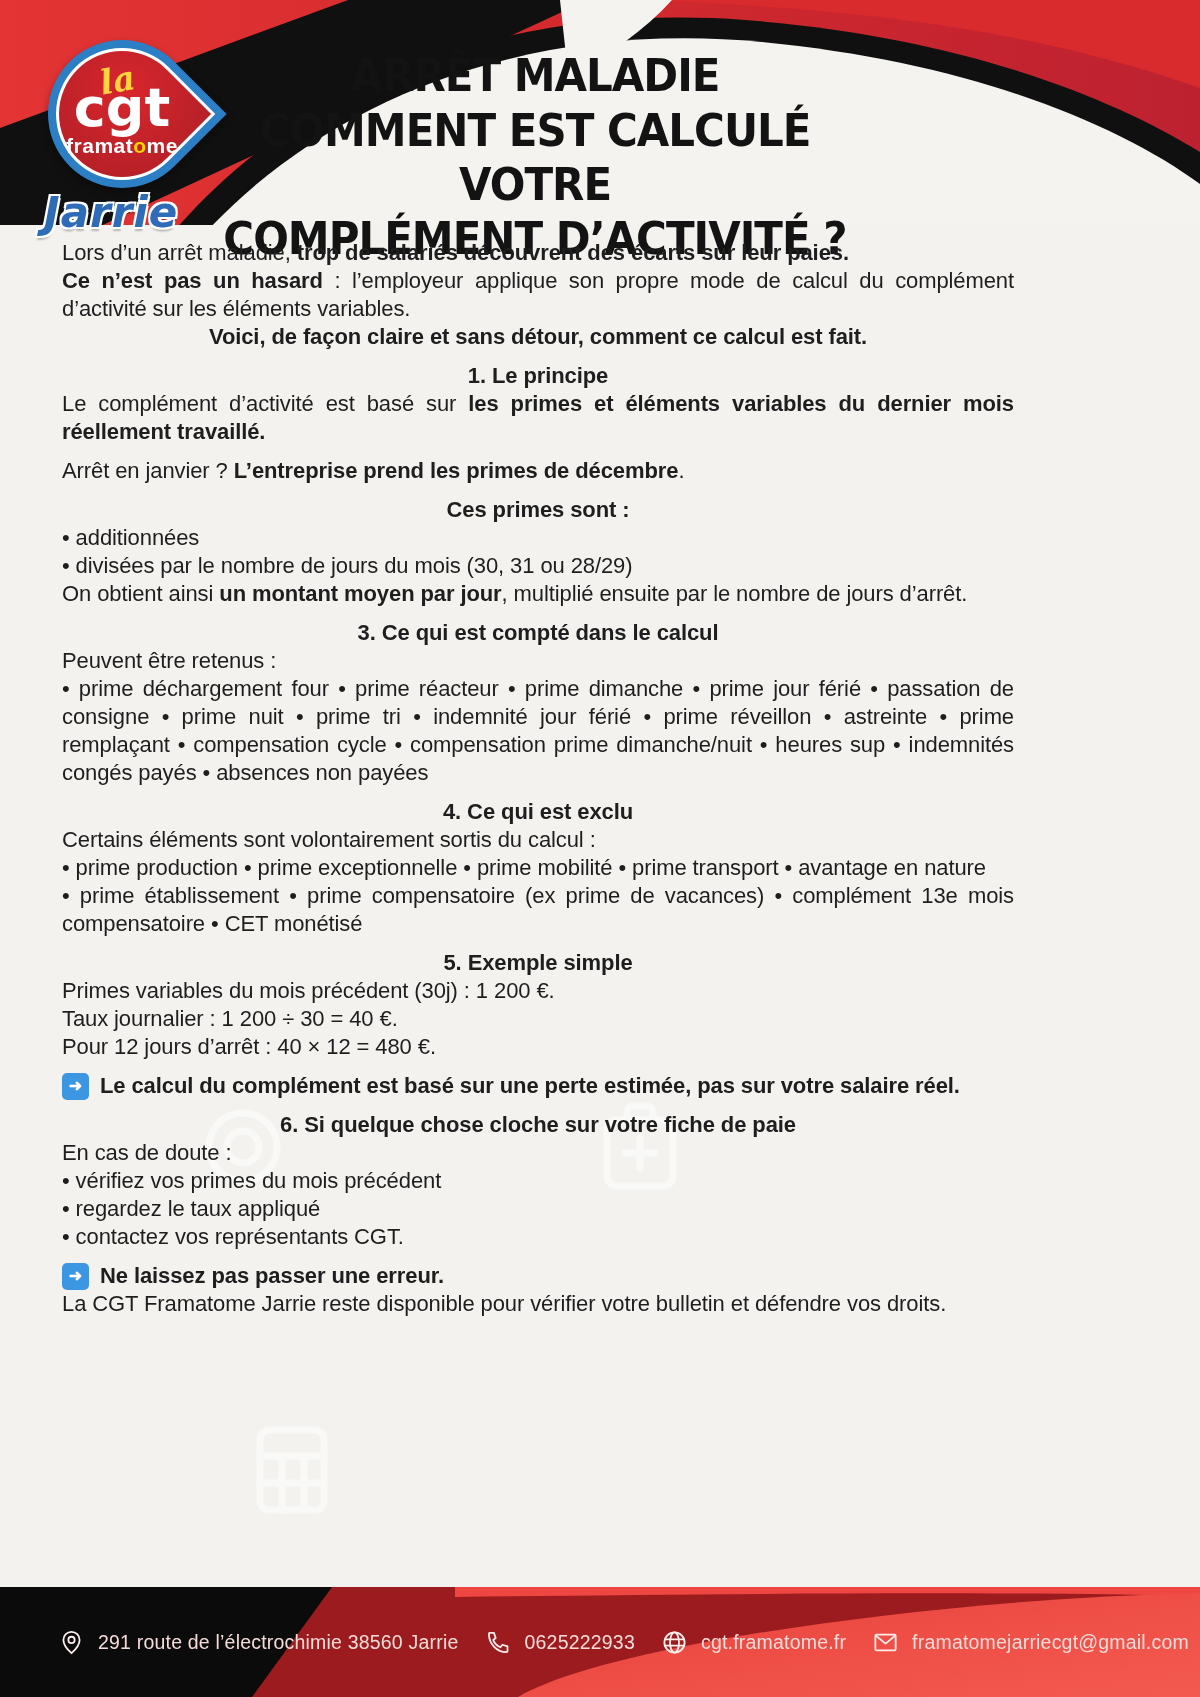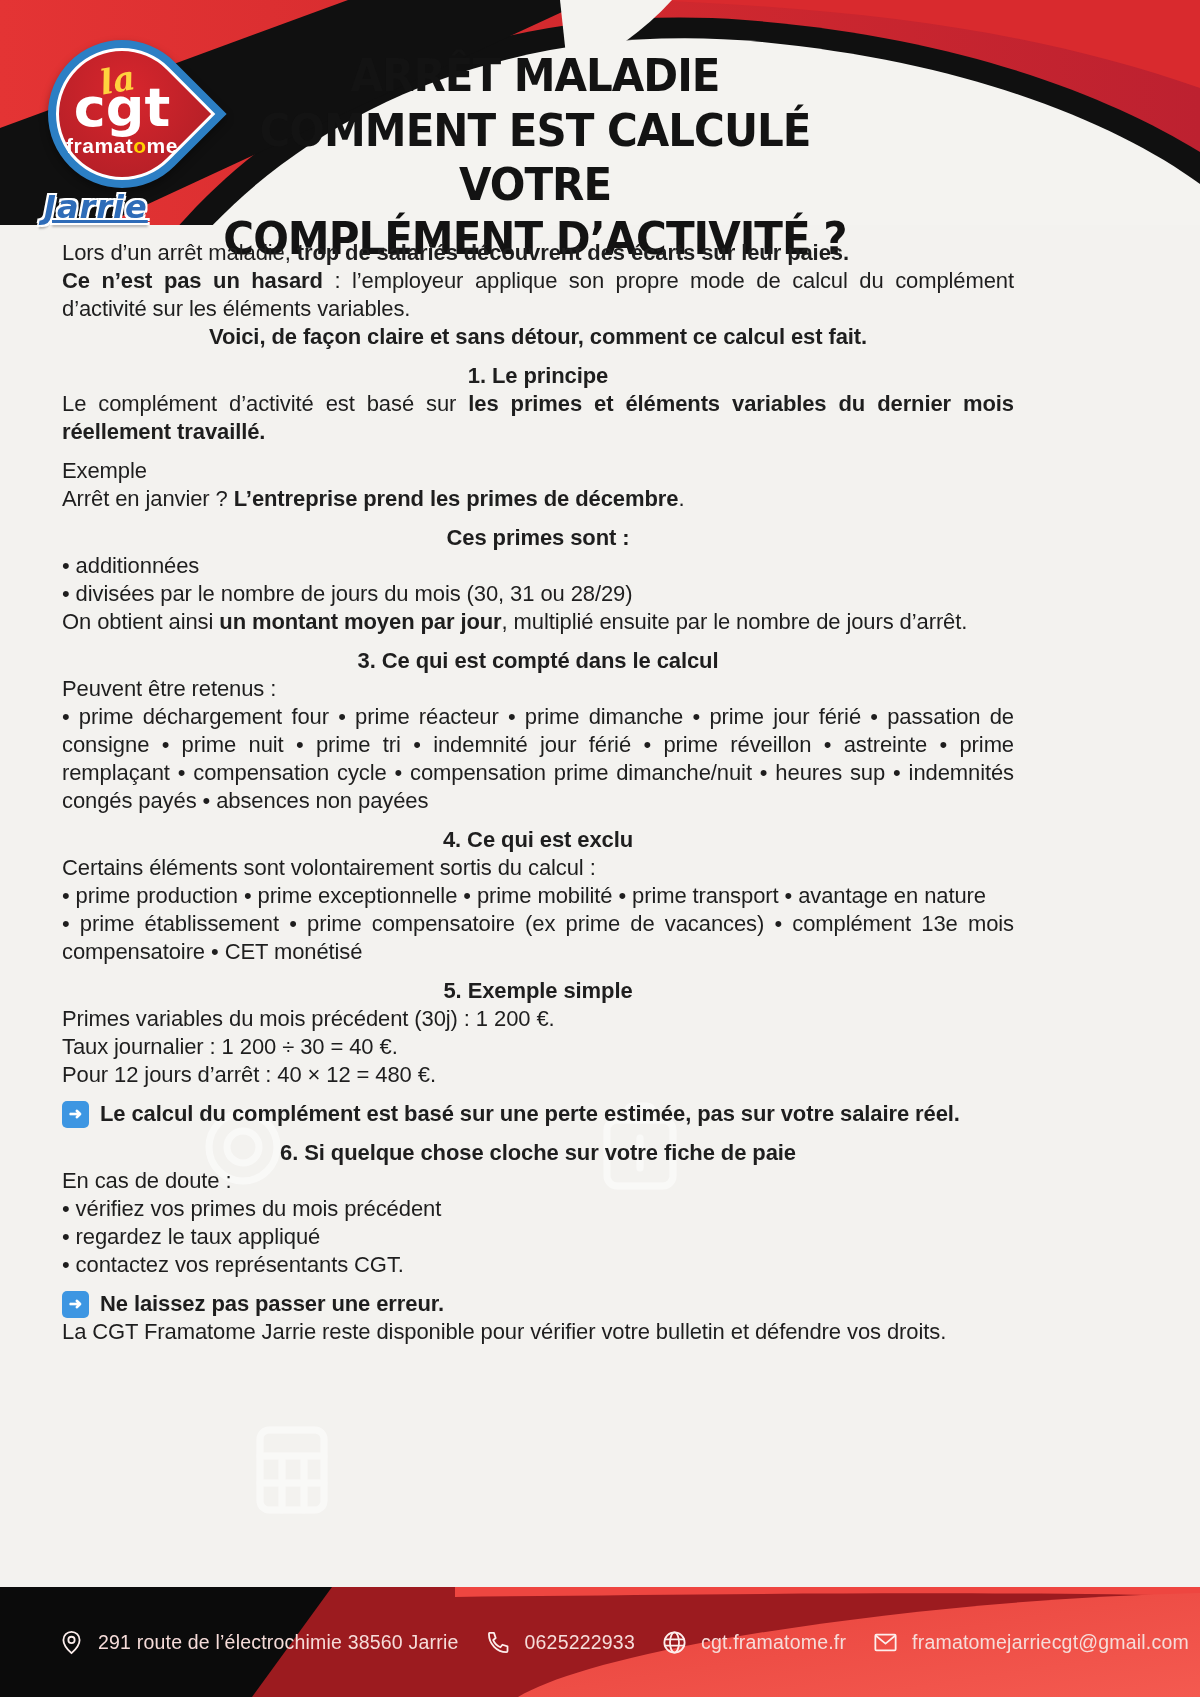--- a/index.html
+++ b/index.html
@@ -30,24 +30,23 @@
   }
   .logo-la{
     font-family:"DejaVu Serif",serif;font-style:italic;font-weight:bold;
     color:#ffd23e;font-size:34px;line-height:20px;transform:rotate(-10deg);
     margin-bottom:-6px;margin-left:-10px;
   }
   .logo-cgt{color:#fff;font-size:54px;font-weight:bold;font-family:"DejaVu Sans",sans-serif;line-height:48px;letter-spacing:0px;}
   .logo-fram{color:#fff;font-size:21px;font-weight:bold;letter-spacing:.5px;margin-top:2px;}
   .logo-o{color:#ffd200;}
   .logo-site{
-    position:absolute;left:8px;top:156px;font-size:32px;font-weight:bold;font-style:italic;
+    position:absolute;left:8px;top:156px;font-size:42px;font-weight:bold;font-style:italic;
     font-family:"DejaVu Sans",sans-serif;color:#2e6cb8;letter-spacing:1px;
     text-shadow:-2px -2px 0 #fff,2px -2px 0 #fff,-2px 2px 0 #fff,2px 2px 0 #fff,0 4px 2px rgba(0,0,0,.25);
-    text-decoration:underline;
   }
   
   .content{
     position:absolute;left:0;top:225px;width:1076px;height:1362px;overflow:hidden;
     padding:14px 62px 0 62px;box-sizing:border-box;z-index:2;
     font-size:22px;line-height:28px;letter-spacing:-.1px;
   }
   .block{margin:11px 0 0 0;}
   .block:first-child{margin-top:0;}
   .content p,.content h3,.content div.line{margin:0;padding:0;}
@@ -140,21 +139,20 @@
     <h3 class="block">Voici, de façon claire et sans détour, comment ce calcul est fait.</h3>
 
     <div class="block">
       <h3>1. Le principe</h3>
       <p class="just">
         <span>Le complément d’activité est basé sur </span><b>les primes et éléments variables du dernier mois réellement travaillé.</b>
       </p>
     </div>
 
     <div class="block">
-      <div class="line">Exemple</div>
       <p>
         <span>Arrêt en janvier ? </span><b>L’entreprise prend les primes de décembre</b><span>.</span>
       </p>
     </div>
 
     <div class="block">
       <h3>Ces primes sont :</h3>
       <div class="line">• additionnées</div>
       <div class="line">• divisées par le nombre de jours du mois (30, 31 ou 28/29)</div>
     </div>

